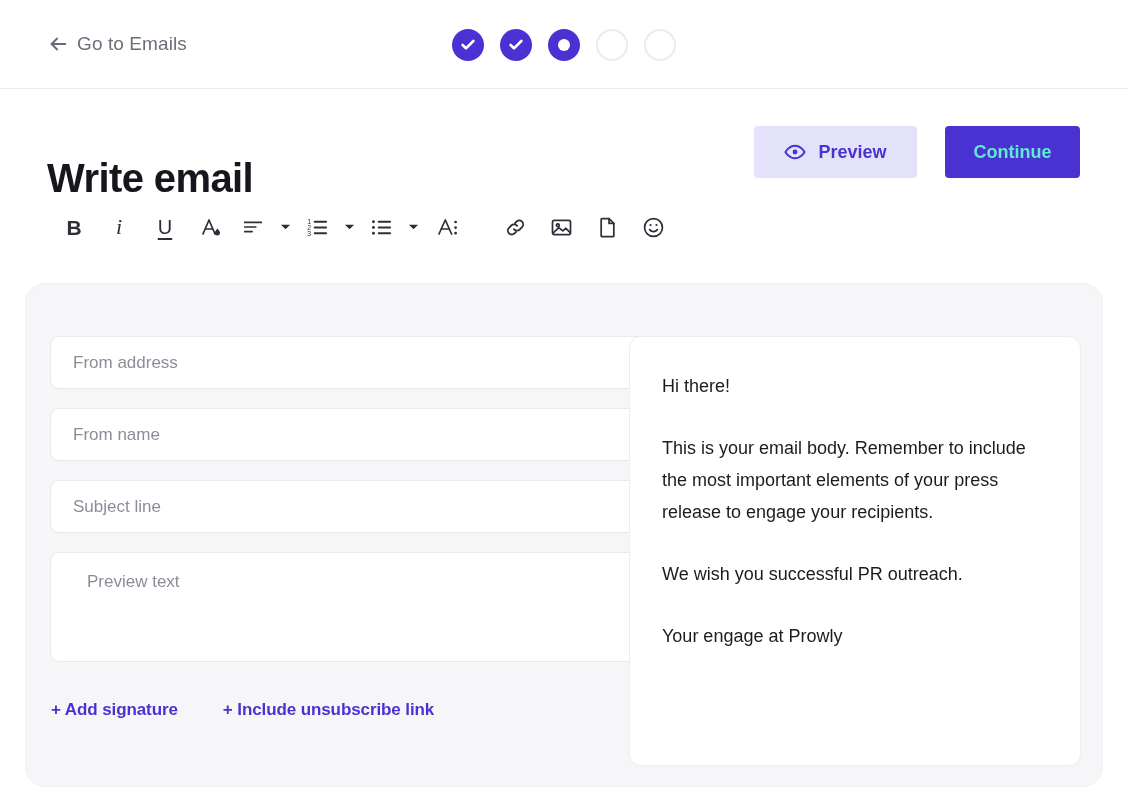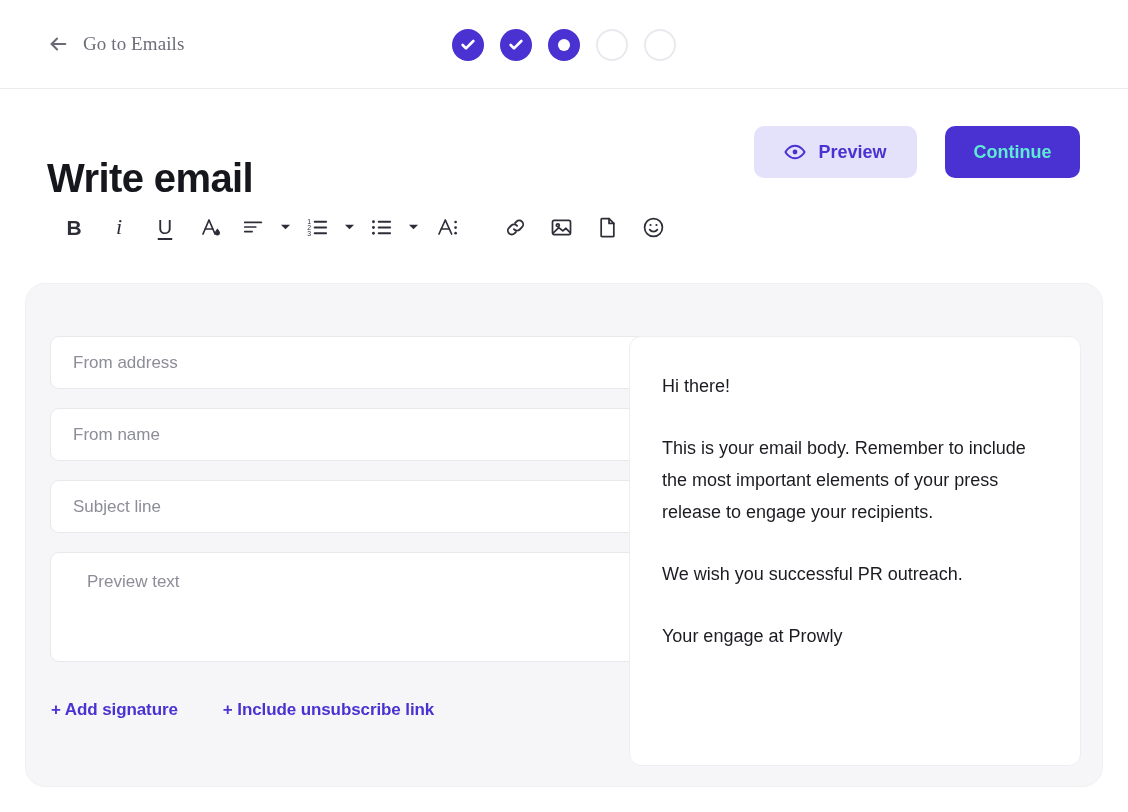--- a/index.html
+++ b/index.html
@@ -27,25 +27,24 @@
     position: relative;
     height: 89px;
     border-bottom: 1px solid #ececed;
     display: flex;
     align-items: center;
   }
 
   .back-link {
     display: flex;
     align-items: center;
-    gap: 14px;
+    gap: 8px;
     margin-left: 47px;
     cursor: pointer;
     user-select: none;
-    font-family: Liberation Serif, serif;
   }
 
   .back-arrow {
     width: 22px;
     height: 22px;
     display: block;
     color: #6a6a77;
   }
 
   .back-label {
@@ -113,21 +112,21 @@
     position: absolute;
     right: 48px;
     top: 37px;
     display: flex;
     align-items: center;
     gap: 28px;
   }
 
   .btn {
     border: none;
-    border-radius: 10px;
+    border-radius: 4px;
     font-family: inherit;
     font-size: 18px;
     font-weight: bold;
     cursor: pointer;
     display: flex;
     align-items: center;
     justify-content: center;
   }
 
   .btn-preview {

